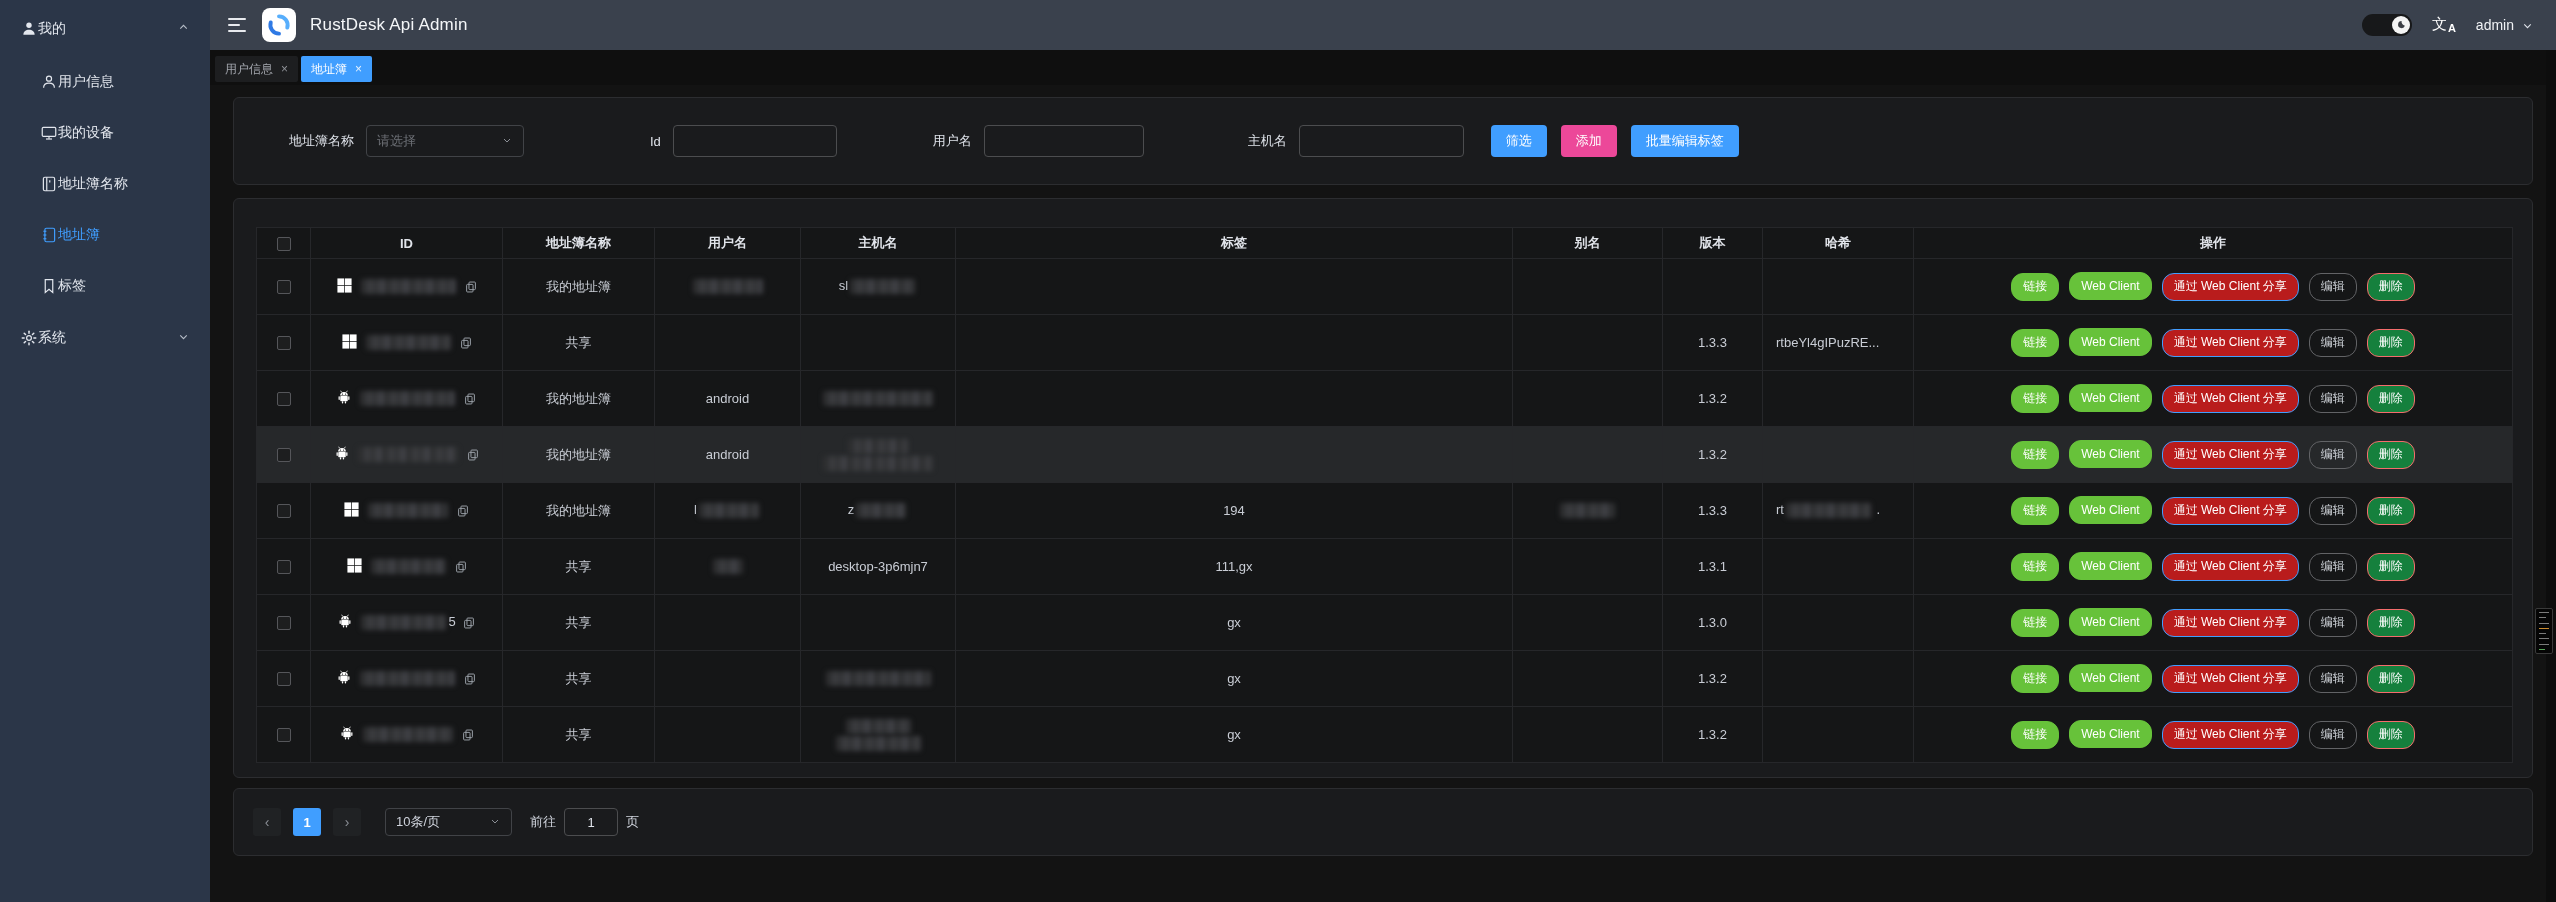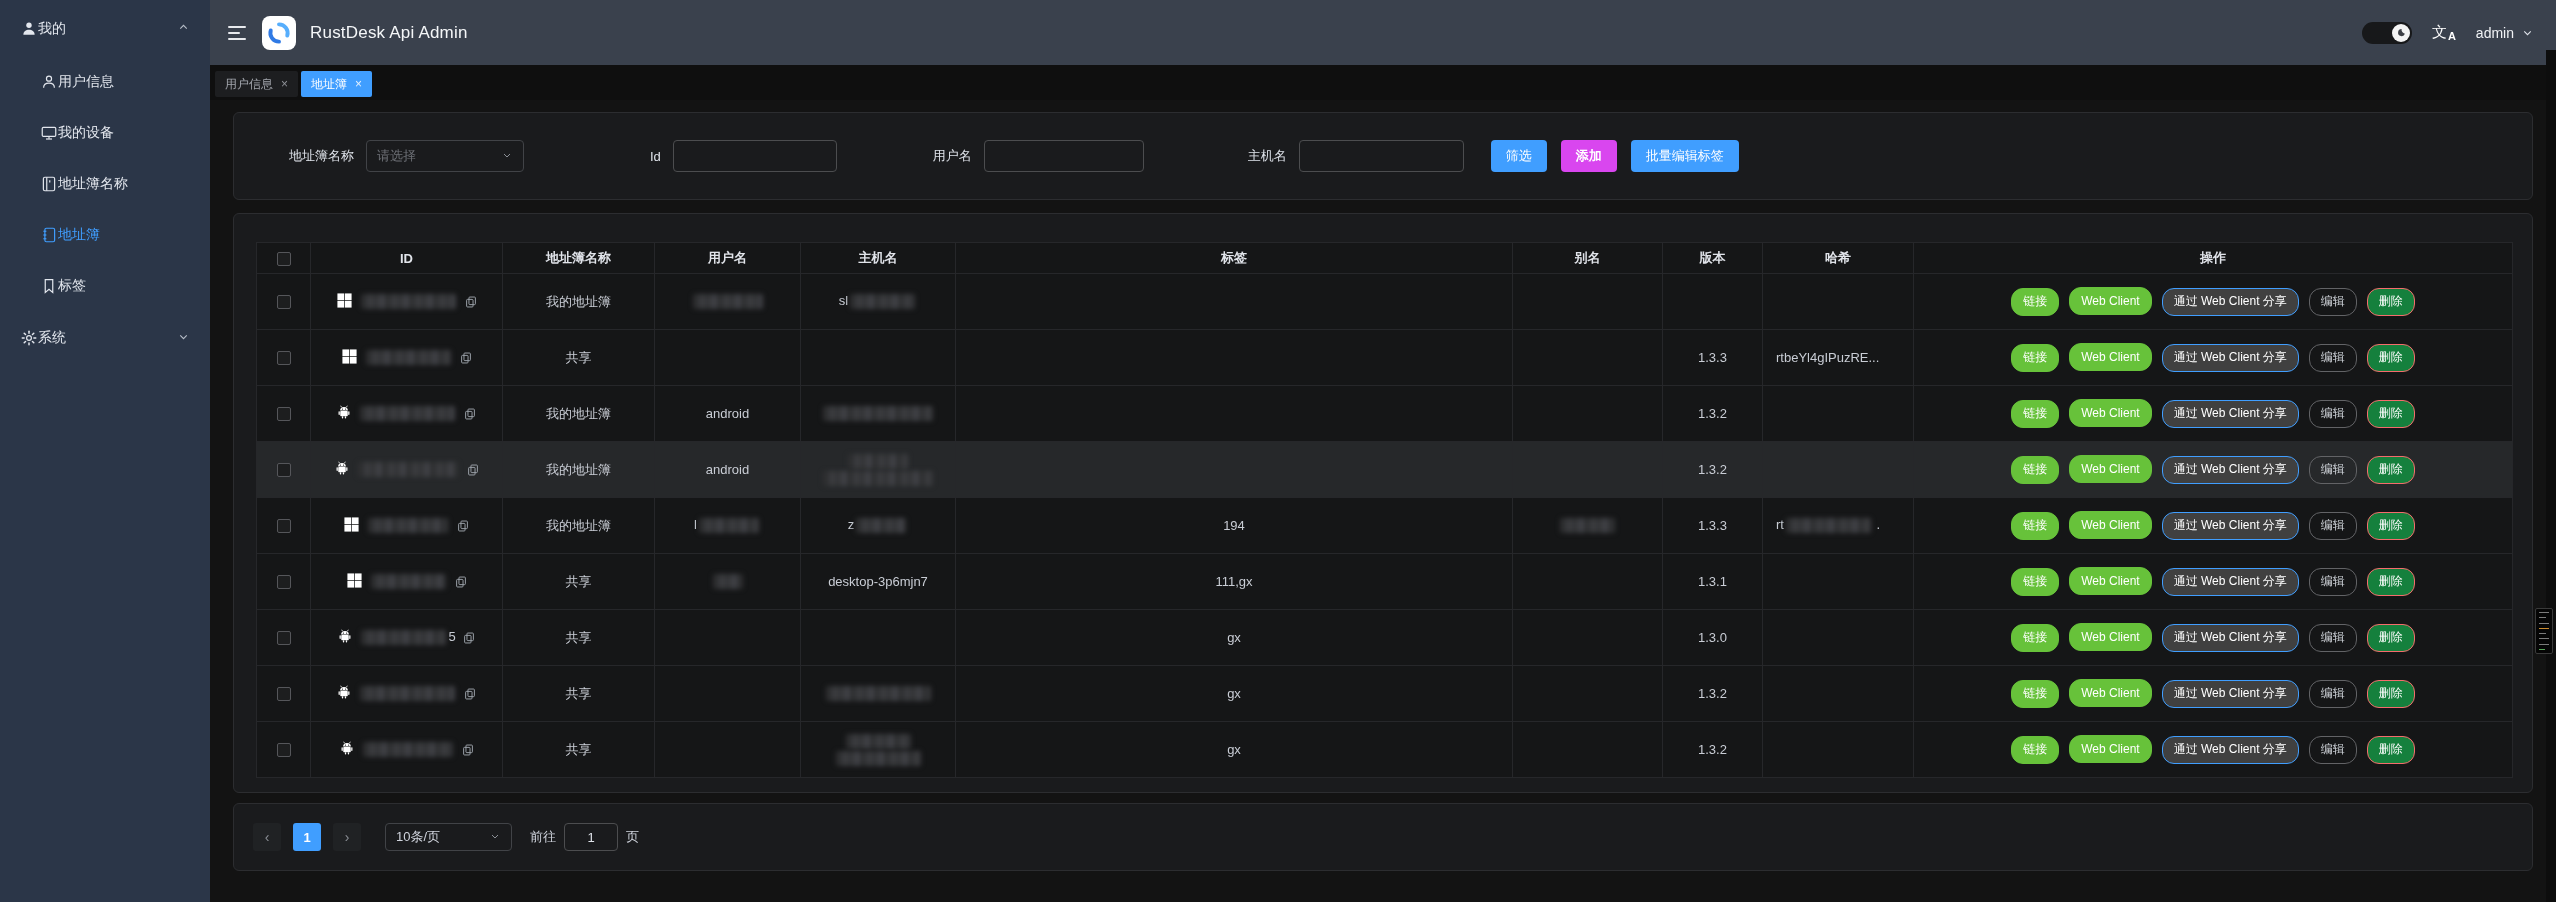--- a/index.html
+++ b/index.html
@@ -13,21 +13,21 @@
   .side-row.sub { padding-left:40px; height:51px; }
   .side-row .lbl { flex:0 0 auto; }
   .side-row .chev { margin-left:auto; opacity:.85; }
   .side-row.active { color:#409eff; }
   .side-row.active svg { stroke:#409eff; }
   .side-icon { width:18px; height:18px; flex:0 0 auto; }
   .side-icon svg { stroke:#e3e7ee; fill:none; stroke-width:1.6; }
 
   
   .main { flex:1; display:flex; flex-direction:column; min-width:0; }
-  .topbar { height:65px; background:#3a414d; display:flex; align-items:center; padding:0 22px 0 18px; gap:14px;justify-content:center; }
+  .topbar { height:50px; background:#3a414d; display:flex; align-items:center; padding:0 22px 0 18px; gap:14px;justify-content:center; }
   .burger { width:20px; display:flex; flex-direction:column; gap:4px; cursor:pointer; }
   .burger i { display:block; height:2px; background:#e8eaee; border-radius:1px; }
   .burger i:nth-child(1){ width:18px; } .burger i:nth-child(2){ width:12px; } .burger i:nth-child(3){ width:18px; }
   .logo { width:34px; height:34px; background:#fff; border-radius:8px; display:flex; align-items:center; justify-content:center; }
   .app-title { color:#f4f6f8; font-size:17px; font-weight:500; letter-spacing:.2px; }
   .topbar-right { margin-left:auto; display:flex; align-items:center; gap:20px; }
   .toggle { width:50px; height:22px; border-radius:11px; background:#17181a; position:relative; cursor:pointer; }
   .toggle .knob { position:absolute; right:2px; top:2px; width:18px; height:18px; border-radius:50%; background:#f4f4f4; display:flex; align-items:center; justify-content:center; }
   .lang { display:flex; align-items:flex-start; color:#fff; cursor:pointer; line-height:1; }
   .lang .zh { font-size:15px; } .lang .en { font-size:11px; margin:7px 0 0 1px; font-weight:700; }
@@ -43,39 +43,39 @@
   .content { flex:1; padding:12px 23px 6px; display:flex; flex-direction:column; background:#131313; min-height:0; }
   .card { background:#1a1b1d; border:1px solid #2c2d30; border-radius:6px; }
 
   
   .filter-card { height:88px; display:flex; align-items:center; padding-left:55px; flex:0 0 auto; }
   .f-label { color:#dfe3ea; margin-right:12px; white-space:nowrap; }
   .f-select { width:158px; height:32px; border:1px solid #414347; border-radius:4px; display:flex; align-items:center; padding:0 10px; color:#6d7076; cursor:pointer; margin-right:126px; }
   .f-select .chev { margin-left:auto; }
   .f-input { height:32px; border:1px solid #4c4d4f; border-radius:4px; background:transparent; color:#dfe3ea; padding:0 10px; font-size:13px; outline:none; }
   .btn { height:32px; border:none; border-radius:4px; padding:0 15px; font-size:13px; color:#fff; cursor:pointer; white-space:nowrap; font-family:inherit; }
-  .btn.blue { background:#409eff; } .btn.red { background:#d946ef;font-weight:bold; }
+  .btn.blue { background:#409eff; } .btn.red { background:#ec4899; }
 
   
   .table-card { margin-top:13px; padding:28px 22px 14px; flex:0 0 auto; }
   table { width:100%; border-collapse:collapse; table-layout:fixed; background:#151617; border:1px solid #34353a; }
   th,td { border:1px solid #26272a; text-align:center; vertical-align:middle; padding:6px 8px; color:#c9cdd5; font-size:13px; overflow:hidden; }
   th { height:30px; font-weight:700; color:#e1e4ea; }
   td { height:56px; }
   tr.hover td { background:#26282a; }
   td.left { text-align:left; padding-left:13px; white-space:nowrap; text-overflow:ellipsis; }
   .cb { display:inline-block; width:14px; height:14px; border:1px solid #55565a; border-radius:2px; background:#1d1e1f; vertical-align:middle; cursor:pointer; }
   .idcell { display:flex; align-items:center; justify-content:center; gap:6px; }
   .blur { display:inline-block; height:15px; border-radius:2px; vertical-align:middle; margin:1px 2px;
           background:repeating-linear-gradient(90deg,#2e2f31 0 6px,#3b3c3f 6px 12px,#333437 12px 18px,#404146 18px 24px);
           filter:blur(2.5px); }
   .copyic { flex:0 0 auto; cursor:pointer; display:inline-flex; }
   .abtn { height:28px; border-radius:12px; font-size:12px; padding:0 11px; margin:0 5px; cursor:pointer; color:#fff; border:1px solid transparent; white-space:nowrap; font-family:inherit;text-align:center; }
   .abtn.green { background:#67c23a; border-color:#67c23a; }
-  .abtn.blue  { background:#404040; border-color:#409eff; }
+  .abtn.blue  { background:#b91c1c; border-color:#409eff; }
   .abtn.red   { background:#15803d; border-color:#f56c6c; }
   .abtn.plain { background:transparent; border-color:#626366; color:#d0d4da; }
 
   
   .pager-card { margin-top:10px; height:68px; display:flex; align-items:center; padding-left:19px; flex:0 0 auto; }
   .pg-btn { width:28px; height:28px; border-radius:3px; background:#202224; color:#8b8f96; display:flex; align-items:center; justify-content:center; font-size:14px; cursor:pointer; }
   .pg-num { width:28px; height:28px; border-radius:3px; background:#409eff; color:#fff; display:flex; align-items:center; justify-content:center; font-weight:700; margin:0 12px; cursor:pointer; }
   .pg-next { margin-right:24px; }
   .pg-select { width:127px; height:28px; border:1px solid #414347; border-radius:4px; display:flex; align-items:center; padding:0 10px; color:#cfd3dc; cursor:pointer; margin-right:18px; }
   .pg-select .chev { margin-left:auto; }

